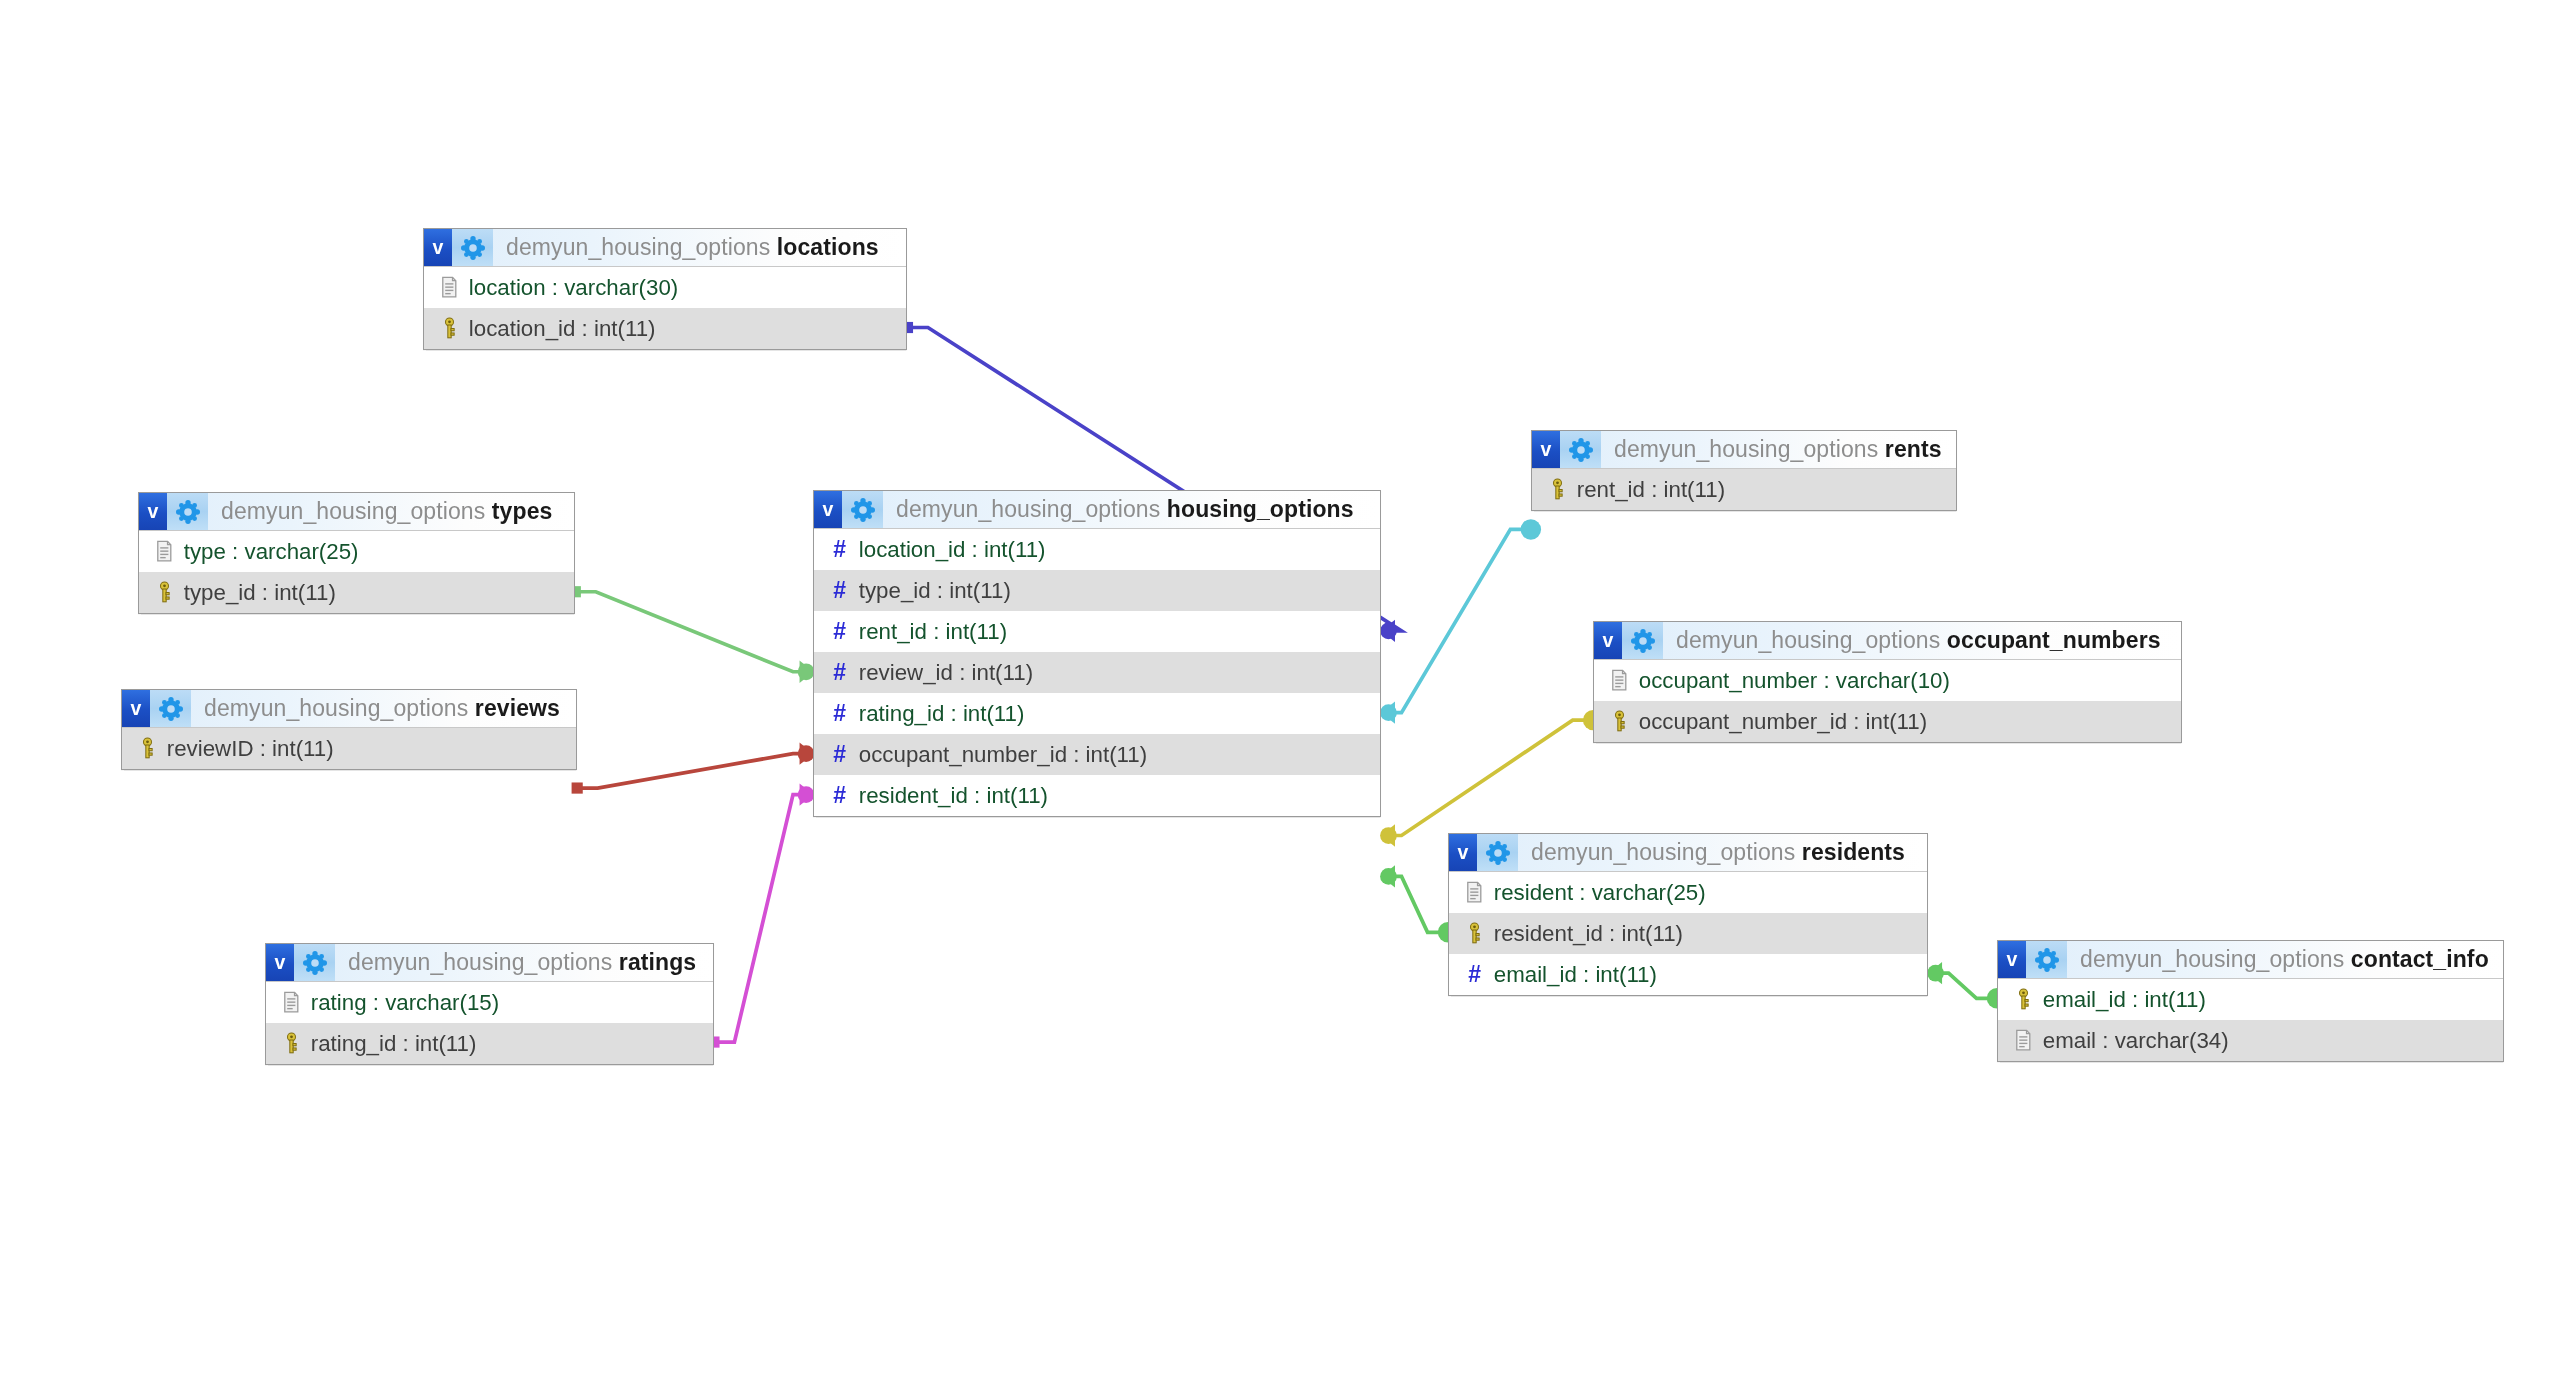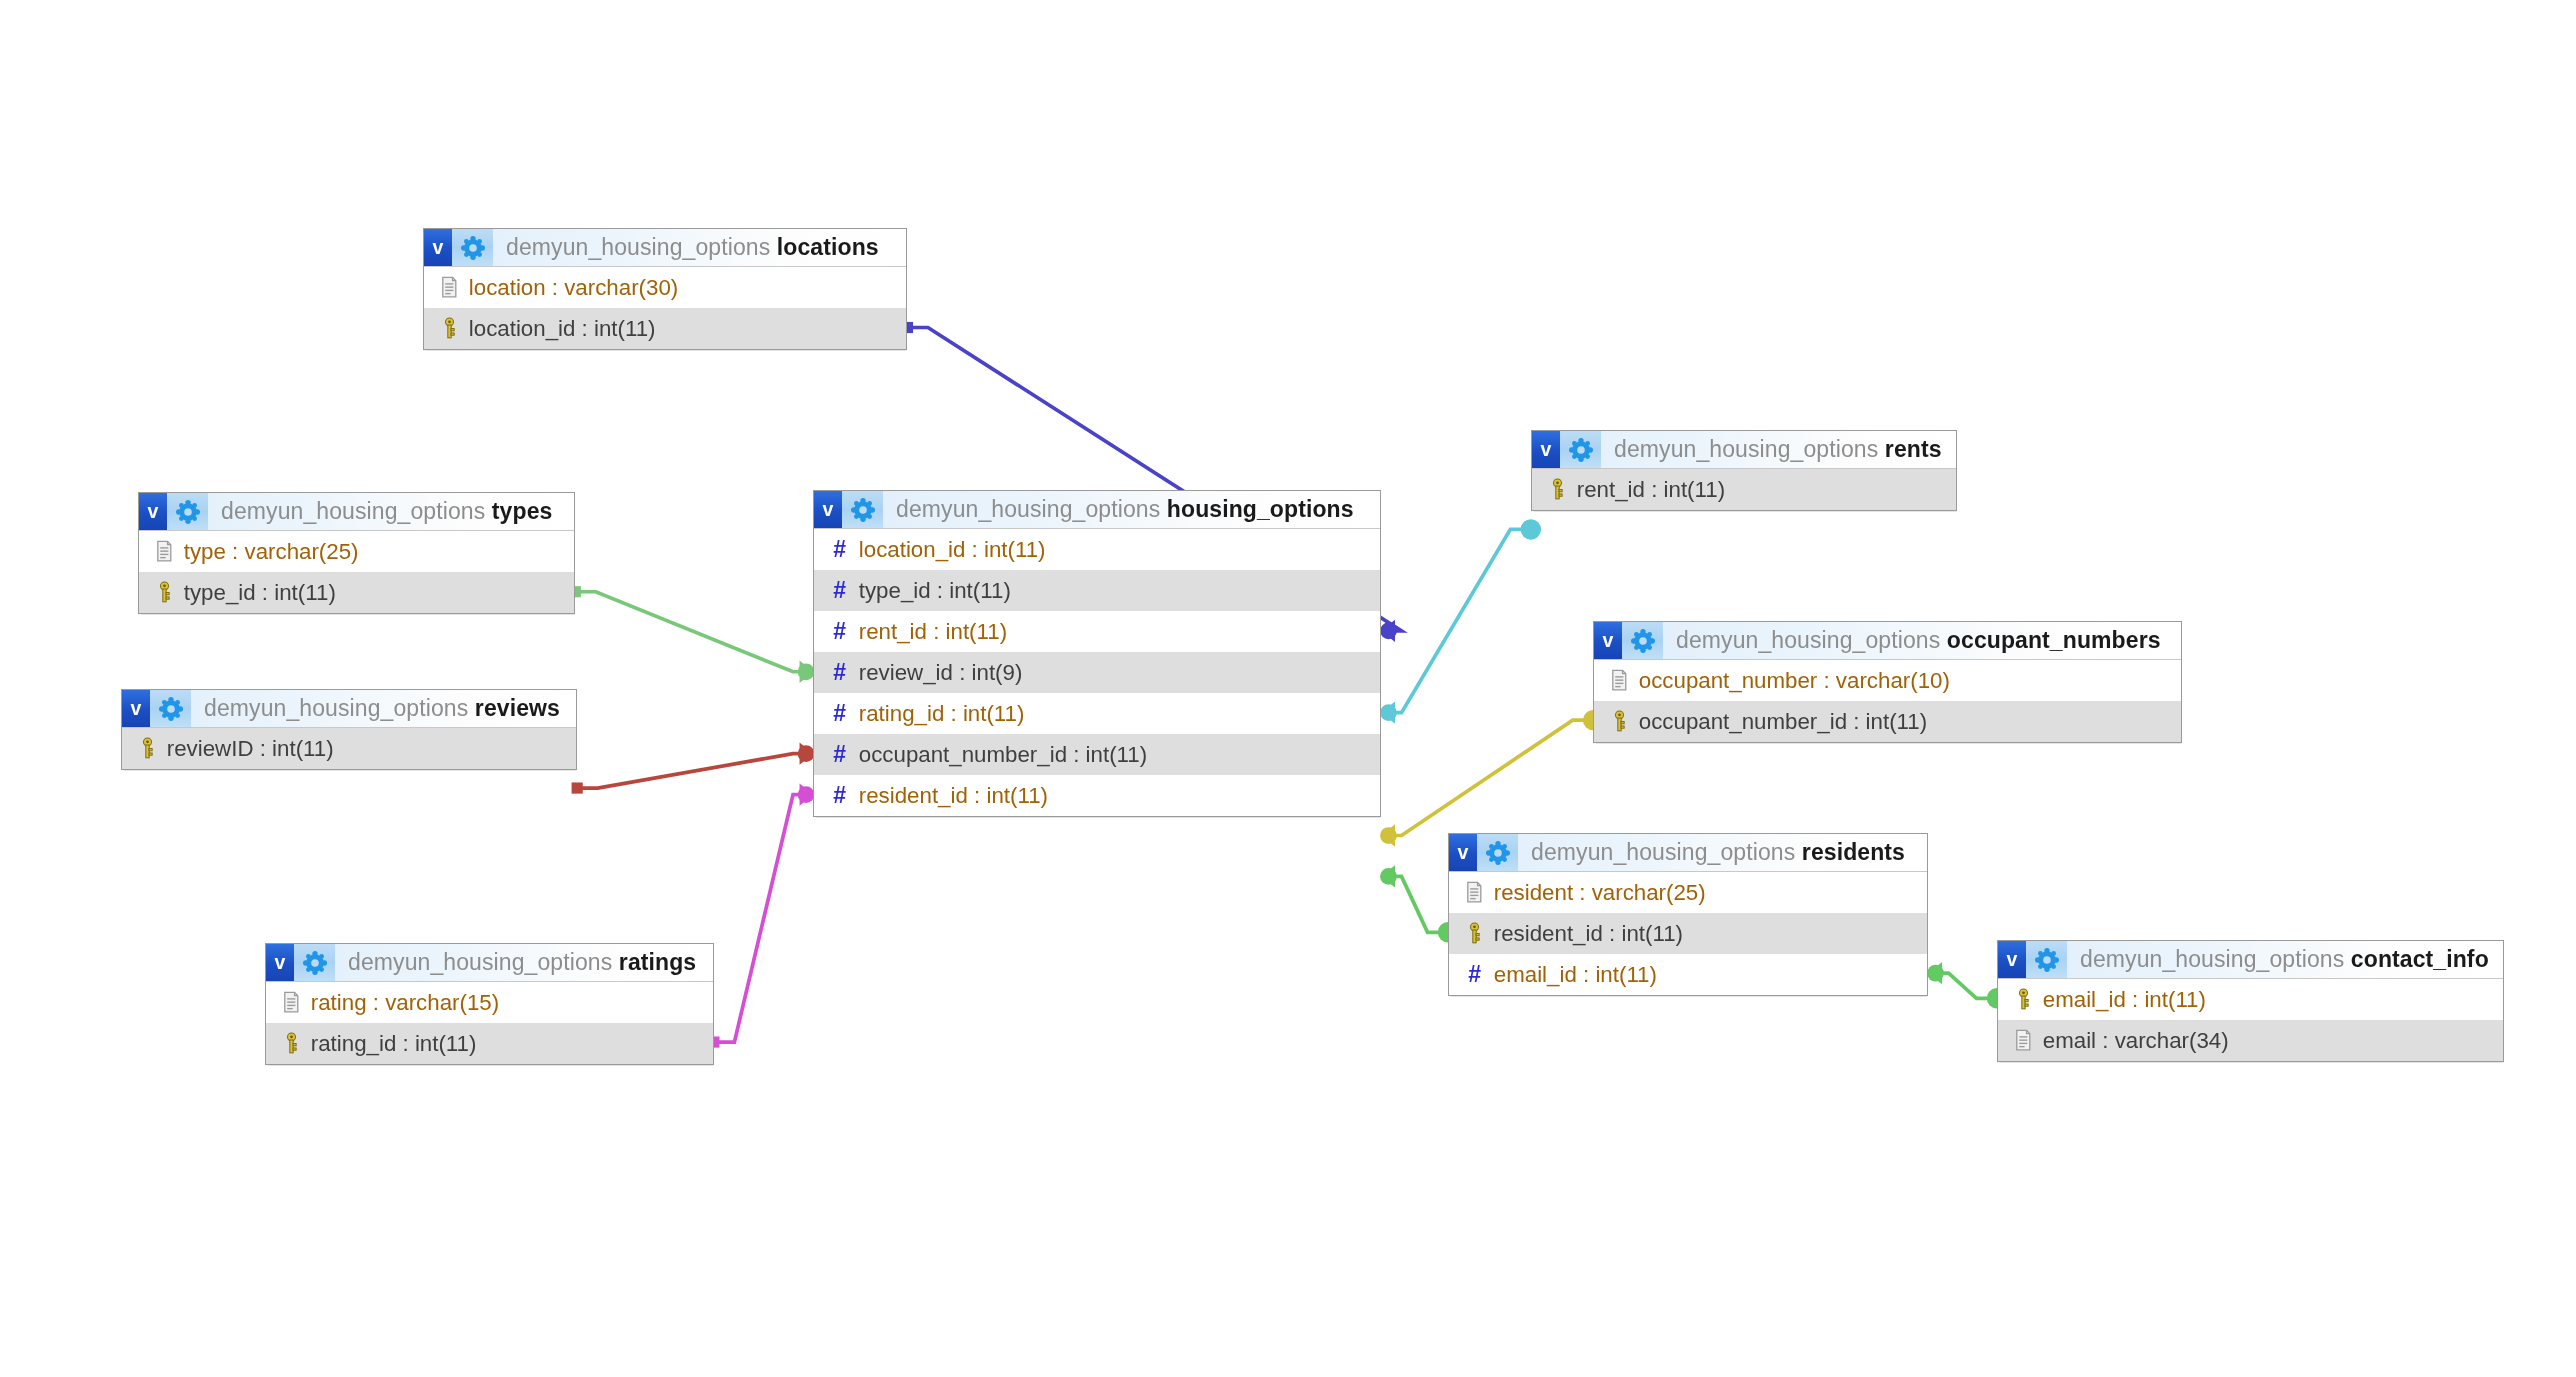--- a/index.html
+++ b/index.html
@@ -95,21 +95,21 @@
   .row-icon {
     width: 28px;
     flex: 0 0 28px;
     display: flex;
     align-items: center;
     justify-content: center;
   }
   .row-label {
     font-size: 22.3px;
     margin-left: 5.6px;
-    color: #a16207;
+    color: #14532d;
   }
   .tbl-row.alt .row-label { color: #3f3f3f; }
   .hash {
     font-size: 23px;
     font-weight: bold;
     color: #2b2bd6;
     line-height: 1;
     letter-spacing: -0.9px;
   }
 </style>
@@ -376,21 +376,21 @@
       <div class="tbl-row">
         <span class="row-icon">
           <span class="hash">#</span>
         </span>
         <span class="row-label">rent_id : int(11)</span>
       </div>
       <div class="tbl-row alt">
         <span class="row-icon">
           <span class="hash">#</span>
         </span>
-        <span class="row-label">review_id : int(9)</span>
+        <span class="row-label">review_id : int(11)</span>
       </div>
       <div class="tbl-row">
         <span class="row-icon">
           <span class="hash">#</span>
         </span>
         <span class="row-label">rating_id : int(11)</span>
       </div>
       <div class="tbl-row alt">
         <span class="row-icon">
           <span class="hash">#</span>

